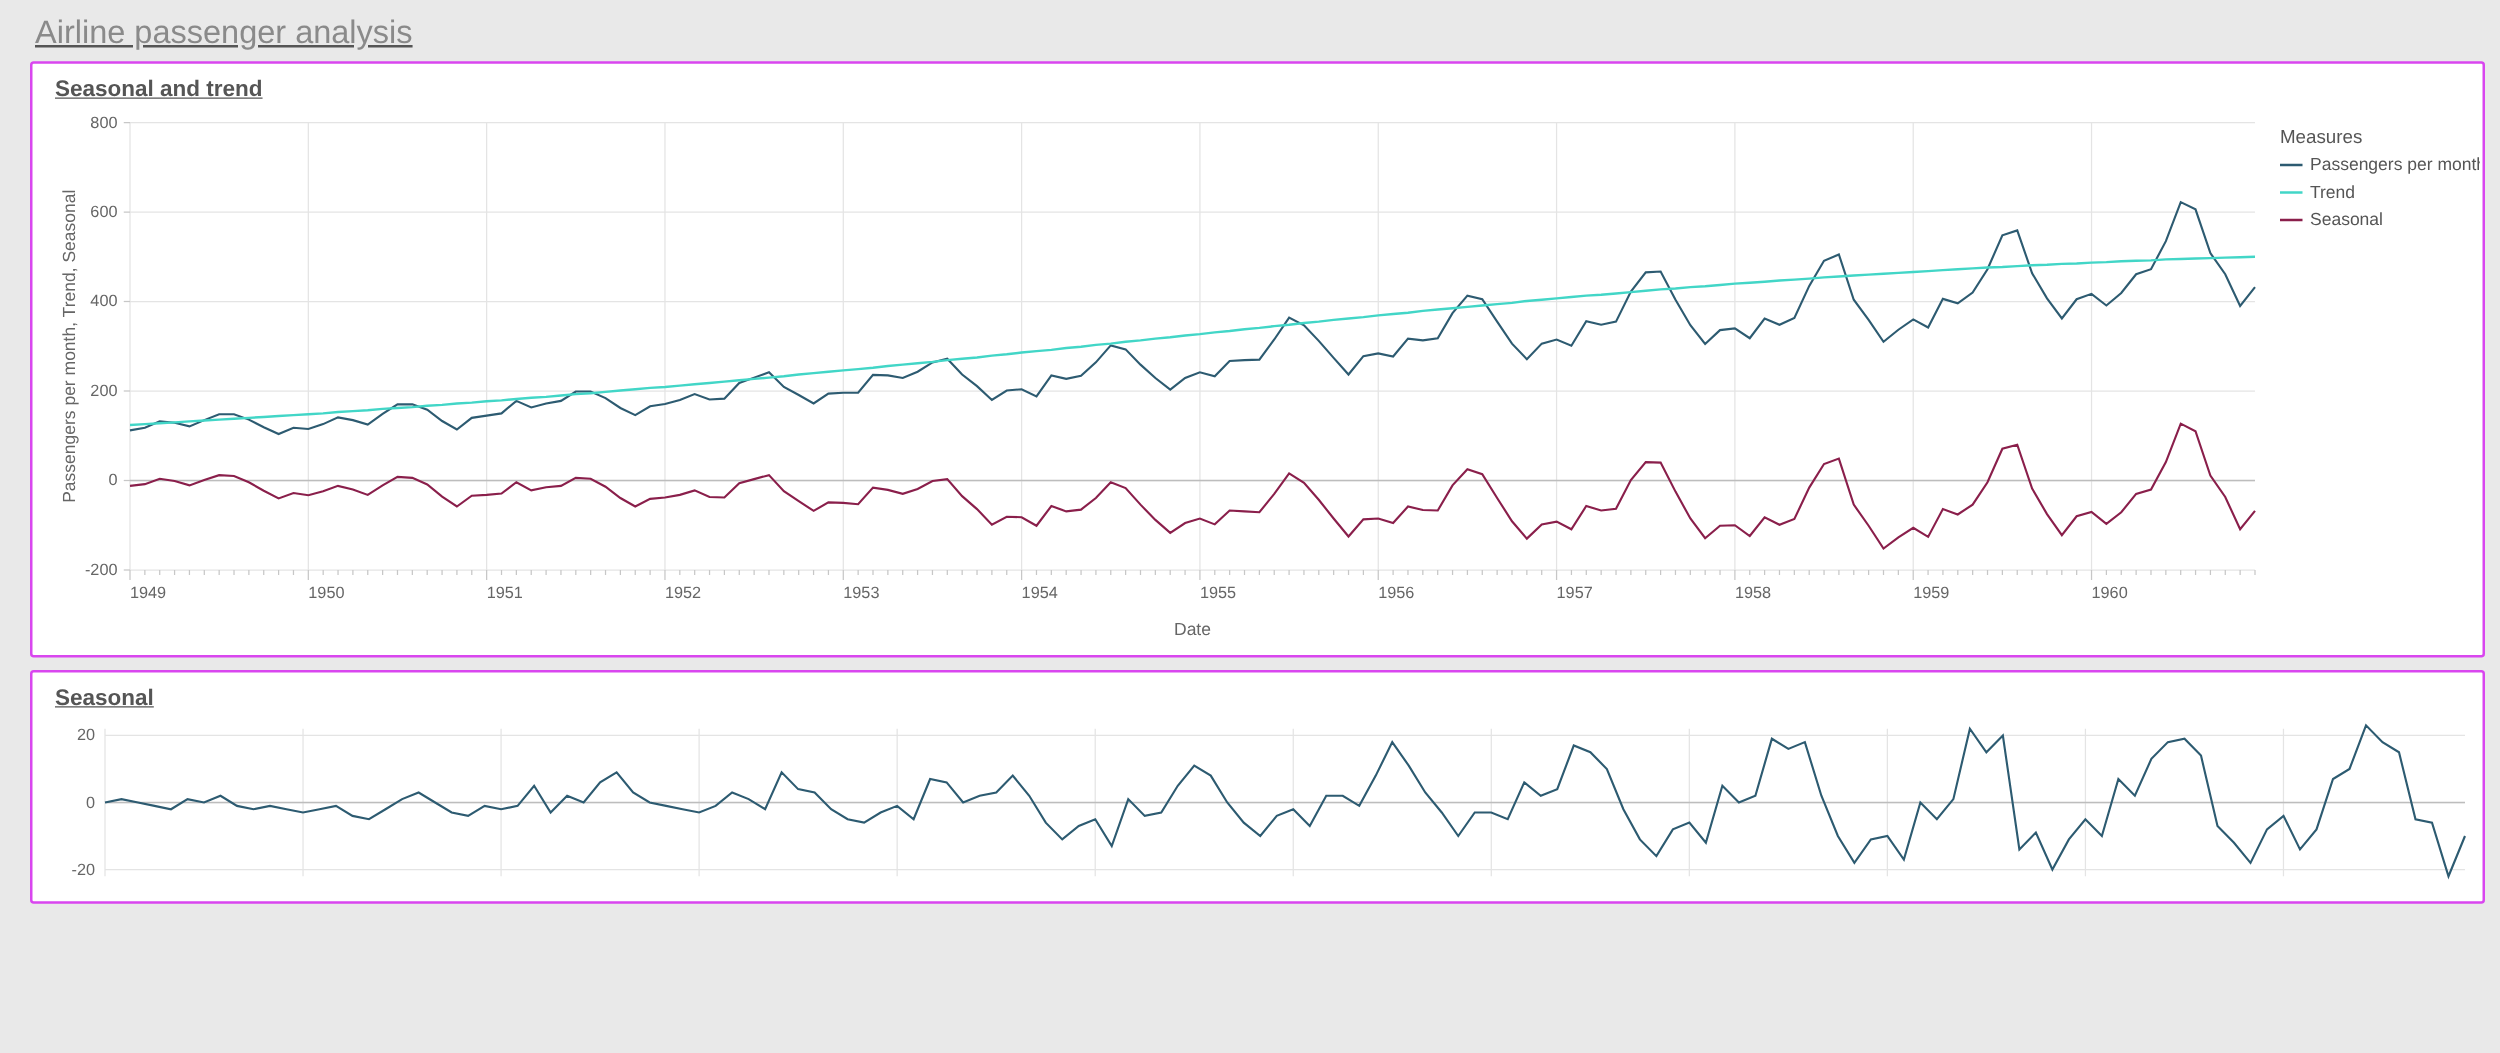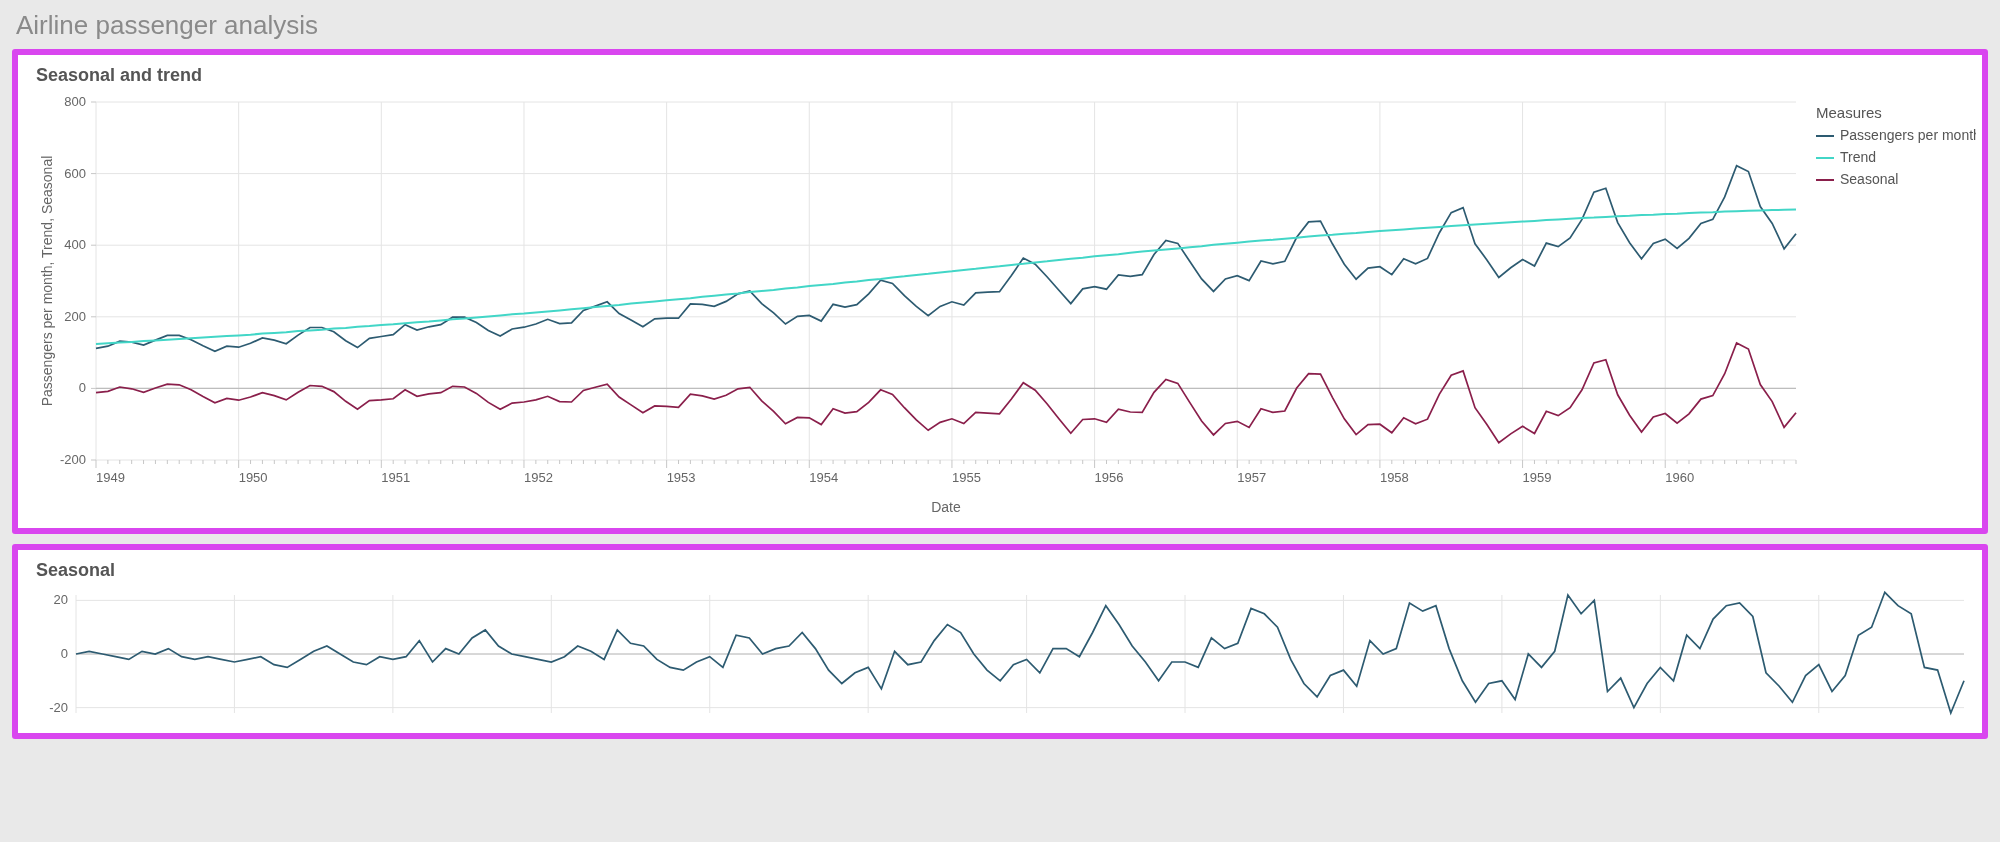--- a/index.html
+++ b/index.html
@@ -5,31 +5,32 @@
   html, body {
     margin: 0;
     padding: 0;
     width: 2000px;
     background: #e9e9e9;
     font-family: "Segoe UI", "Helvetica Neue", Arial, sans-serif;
     color: #555;
   }
   .page {
     box-sizing: border-box;
-    padding: 8px 12px 8px 12px;
+    padding: 8px 12px 8px 24px;
+    text-decoration: underline;
   }
   .page-title {
     font-size: 26px;
     font-weight: 400;
     color: #8a8a8a;
     margin: 2px 0 8px 4px;
   }
   .panel {
     background: #ffffff;
-    border: 6px solid #d946ef;
+    border: 2px solid #d946ef;
     border-radius: 3px;
     box-sizing: border-box;
     padding: 10px 18px 8px 18px;
     margin-bottom: 10px;
   }
   .panel-title {
     font-size: 18px;
     font-weight: 600;
     color: #555;
     margin: 0 0 4px 0;

